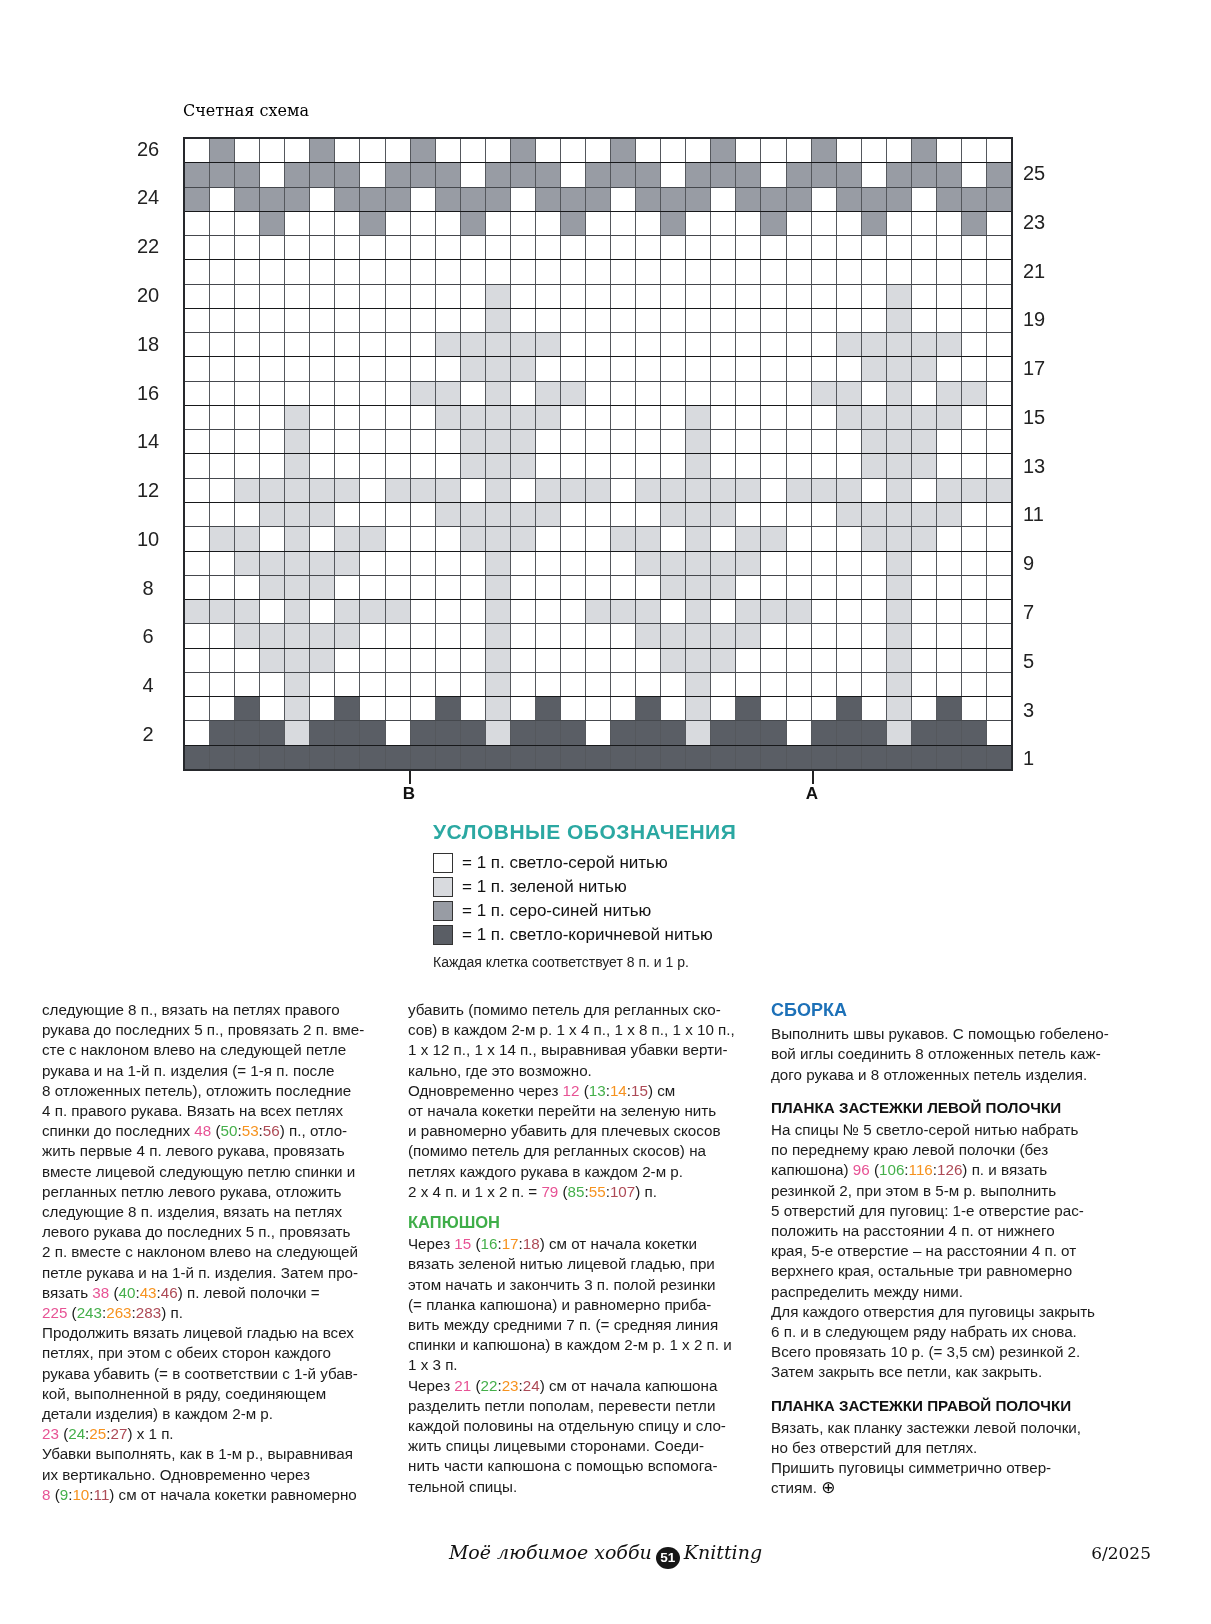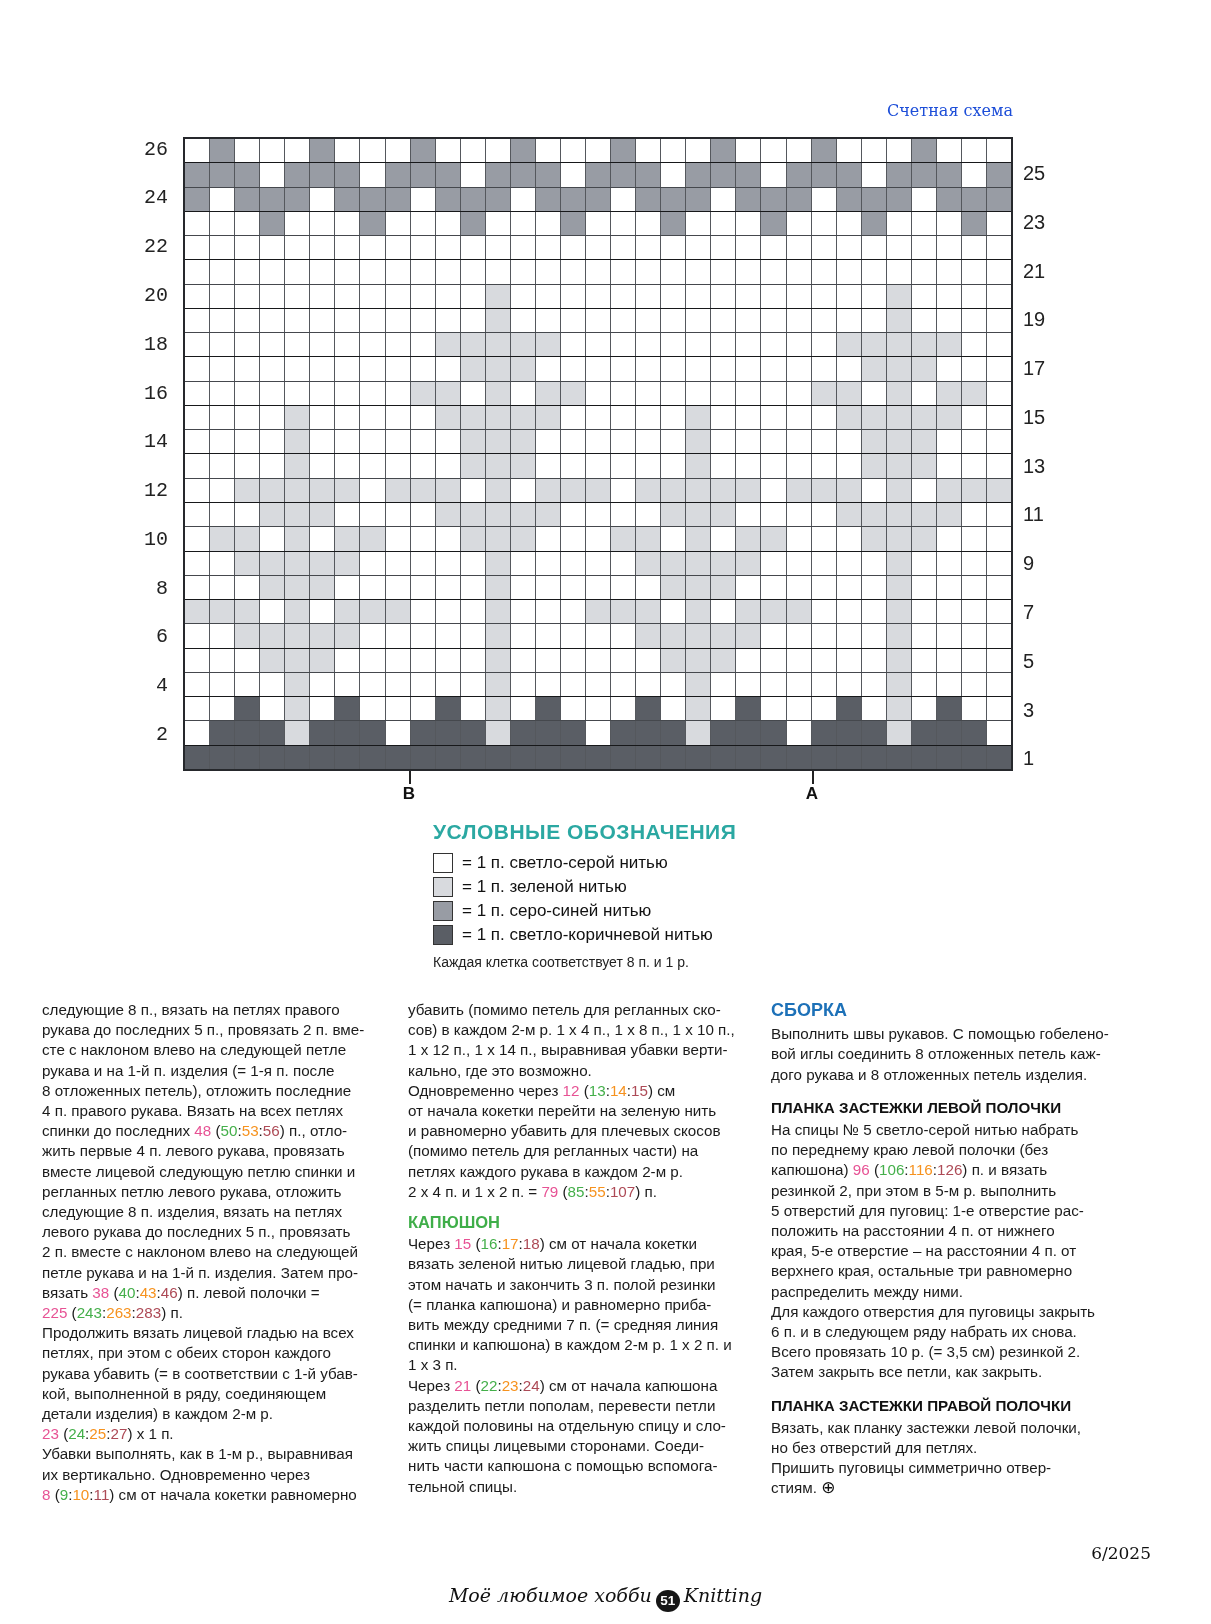--- a/index.html
+++ b/index.html
@@ -1,32 +1,32 @@
 <!DOCTYPE html>
 <html><head>
 <meta charset="utf-8">
 <style>
   html,body{margin:0;padding:0;background:#fff;}
   #page{position:relative;width:1211px;height:1624px;background:#ffffff;overflow:hidden;
         font-family:"Liberation Sans",sans-serif;color:#1b1b1b;}
   
   .mag-title{position:absolute;top:40px;right:99px;font-family:"DejaVu Serif",serif;
              font-style:italic;font-weight:bold;font-size:41px;color:#111;white-space:nowrap;}
-  .chart-title{position:absolute;left:183px;top:101px;width:830px;text-align:right;
-               font-family:"DejaVu Serif",serif;font-size:16px;color:#1d4ed8;}
+  .chart-title{position:absolute;left:183px;top:101px;width:830px;text-align:left;
+               font-family:"DejaVu Serif",serif;font-size:16px;color:#000000;}
   
   #chart{position:absolute;left:183px;top:137px;width:830px;height:634px;
          border:2px solid #26282c;box-sizing:border-box;display:flex;flex-direction:column;}
   .chart-row{display:flex;flex:1;border-bottom:1px solid #45484d;}
   .chart-row.pair{border-bottom:1px solid #17181a;box-shadow:0 1px 0 0 #17181a;}
   .chart-row:last-child{border-bottom:none;box-shadow:none;}
   .cell{flex:1;border-right:1px solid #55585d;}
   .cell:last-child{border-right:none;}
   .rownum{position:absolute;width:40px;font-size:20px;color:#222;line-height:21px;}
-  .rownum.left{text-align:right;font-family:Liberation Mono, monospace;}
+  .rownum.left{text-align:center;}
   .rownum.right{text-align:left;}
   .marker-tick{position:absolute;top:771px;width:2px;height:13px;background:#222;}
   .marker-letter{position:absolute;top:784px;width:30px;text-align:center;
                  font-size:17px;font-weight:bold;color:#111;}
   
   #legend{position:absolute;left:433px;top:820px;}
   .legend-title{font-size:21px;font-weight:bold;letter-spacing:.5px;margin-bottom:7px;}
   .legend-item{display:flex;align-items:center;height:24px;}
   .legend-swatch{width:20px;height:20px;border:1px solid #333;box-sizing:border-box;margin-right:9px;}
   .legend-label{font-family:Liberation Sans, sans-serif;font-size:17px;color:#111;white-space:nowrap;}
@@ -36,21 +36,21 @@
   .text-col .line{white-space:nowrap;}
   .h{font-weight:bold;white-space:nowrap;}
   .h-teal{color:#2ba8a2;}
   .h-green{color:#3fae49;font-size:16.5px;margin-top:10px;margin-bottom:2px;}
   .h-blue{color:#1d71b8;font-size:18px;margin-bottom:4px;}
   .h-black{color:#111;margin-top:13px;margin-bottom:2px;}
   .size-num{font-weight:normal;}
   .end-mark{font-size:17px;color:#111;}
   
   #footer-center{position:absolute;left:0;top:1541px;width:1211px;text-align:center;
-                 font-family:"DejaVu Serif",serif;font-style:italic;font-size:19px;color:#111;margin-top:43px;}
+                 font-family:"DejaVu Serif",serif;font-style:italic;font-size:19px;color:#111;}
   .badge{display:inline-block;background:#161616;color:#fff;border-radius:50%;
          font-style:normal;font-weight:bold;font-size:13.5px;line-height:22px;width:24px;height:22px;
          text-align:center;vertical-align:-3px;margin:0 4px;font-family:"Liberation Sans",sans-serif;}
   #footer-right{position:absolute;right:60px;top:1543px;font-family:"DejaVu Serif",serif;
                 font-size:17px;color:#111;}
 </style>
 </head>
 <body>
 
 <div id="page">
@@ -1053,21 +1053,21 @@
       <div class="line"><span class="size-num" style="color: rgb(231, 82, 148);">8</span> (<span class="size-num" style="color: rgb(68, 175, 74);">9</span>:<span class="size-num" style="color: rgb(246, 146, 30);">10</span>:<span class="size-num" style="color: rgb(173, 74, 86);">11</span>) см от начала кокетки равномерно</div>
     </div>
   <div class="text-col" style="left:408px;width:356px;">
       <div class="line">убавить (помимо петель для регланных ско-</div>
       <div class="line">сов) в каждом 2-м р. 1 х 4 п., 1 х 8 п., 1 х 10 п.,</div>
       <div class="line">1 х 12 п., 1 х 14 п., выравнивая убавки верти-</div>
       <div class="line">кально, где это возможно.</div>
       <div class="line">Одновременно через <span class="size-num" style="color: rgb(231, 82, 148);">12</span> (<span class="size-num" style="color: rgb(68, 175, 74);">13</span>:<span class="size-num" style="color: rgb(246, 146, 30);">14</span>:<span class="size-num" style="color: rgb(173, 74, 86);">15</span>) см</div>
       <div class="line">от начала кокетки перейти на зеленую нить</div>
       <div class="line">и равномерно убавить для плечевых скосов</div>
-      <div class="line">(помимо петель для регланных части) на</div>
+      <div class="line">(помимо петель для регланных скосов) на</div>
       <div class="line">петлях каждого рукава в каждом 2-м р.</div>
       <div class="line">2 х 4 п. и 1 х 2 п. = <span class="size-num" style="color: rgb(231, 82, 148);">79</span> (<span class="size-num" style="color: rgb(68, 175, 74);">85</span>:<span class="size-num" style="color: rgb(246, 146, 30);">55</span>:<span class="size-num" style="color: rgb(173, 74, 86);">107</span>) п.</div>
       <div class="h h-green">КАПЮШОН</div>
       <div class="line">Через <span class="size-num" style="color: rgb(231, 82, 148);">15</span> (<span class="size-num" style="color: rgb(68, 175, 74);">16</span>:<span class="size-num" style="color: rgb(246, 146, 30);">17</span>:<span class="size-num" style="color: rgb(173, 74, 86);">18</span>) см от начала кокетки</div>
       <div class="line">вязать зеленой нитью лицевой гладью, при</div>
       <div class="line">этом начать и закончить 3 п. полой резинки</div>
       <div class="line">(= планка капюшона) и равномерно приба-</div>
       <div class="line">вить между средними 7 п. (= средняя линия</div>
       <div class="line">спинки и капюшона) в каждом 2-м р. 1 х 2 п. и</div>
       <div class="line">1 х 3 п.</div>

